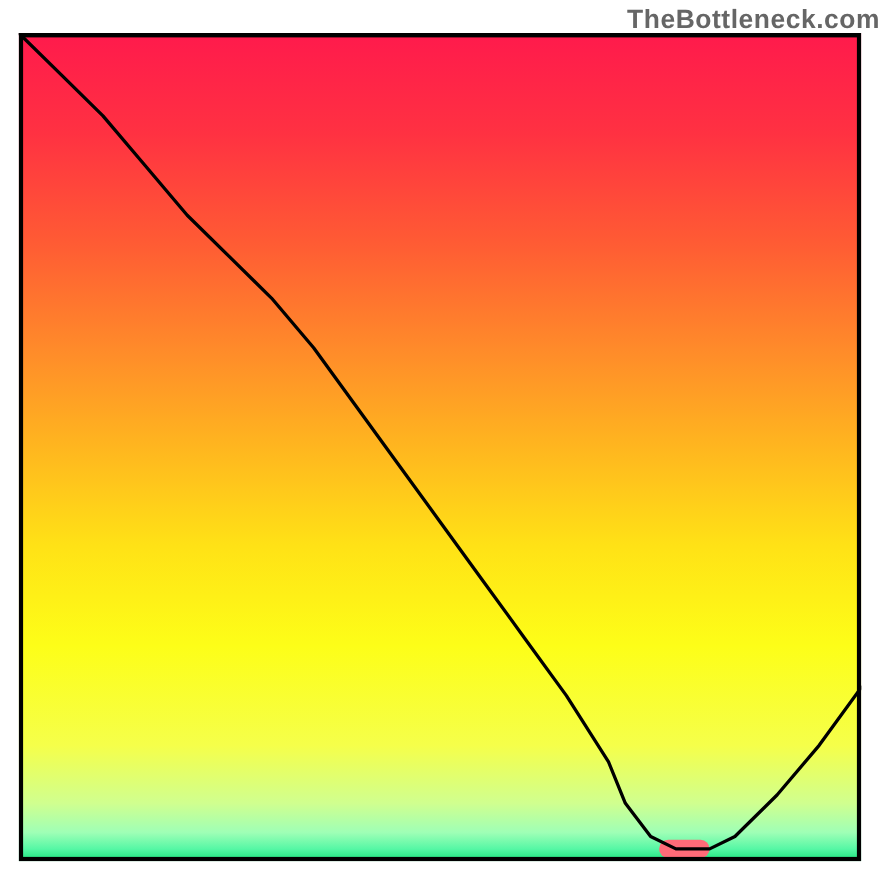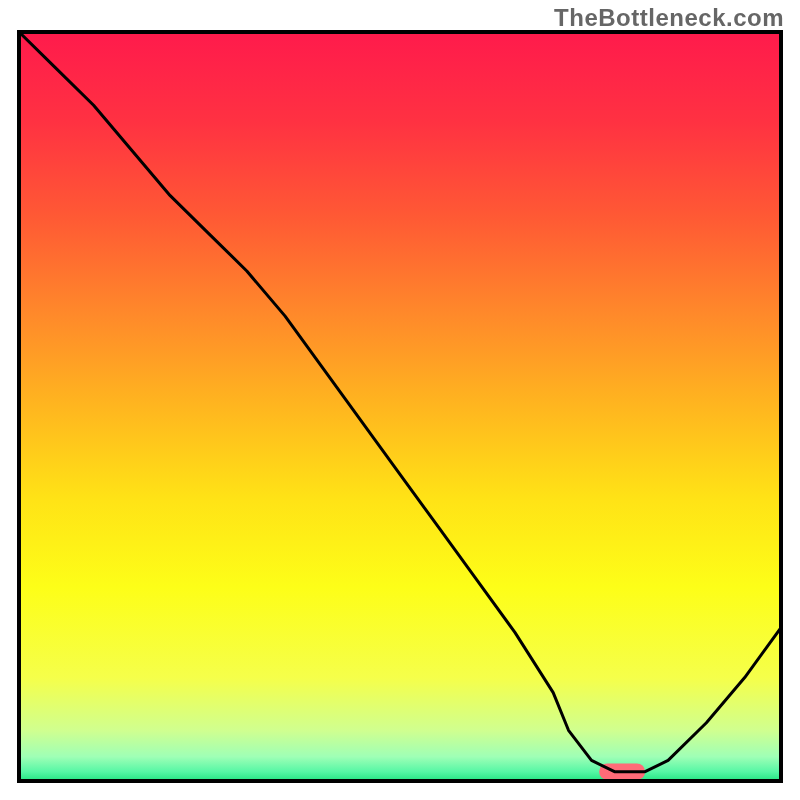--- a/index.html
+++ b/index.html
@@ -12,21 +12,21 @@
     overflow: hidden;
   }
   .wrap {
     position: relative;
     width: 800px;
     height: 800px;
   }
   .watermark {
     position: absolute;
     top: 4px;
-    right: 16px;
+    right: 0;
     color: #666666;
     font-size: 24px;
     font-weight: bold;
     letter-spacing: 0.5px;
     user-select: none;
   }
   .plot {
     position: absolute;
     left: 17px;
     top: 30px;

